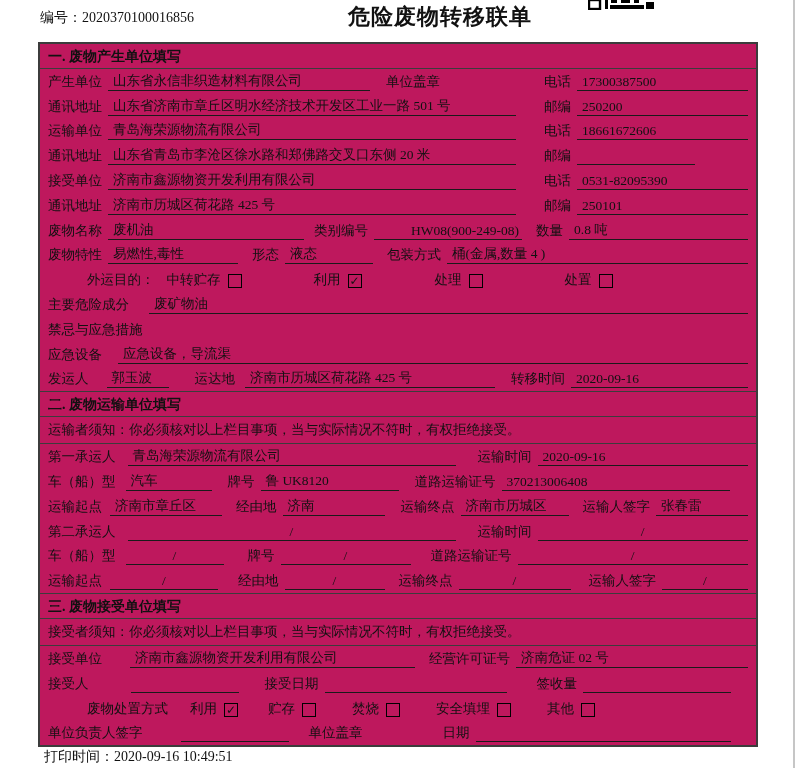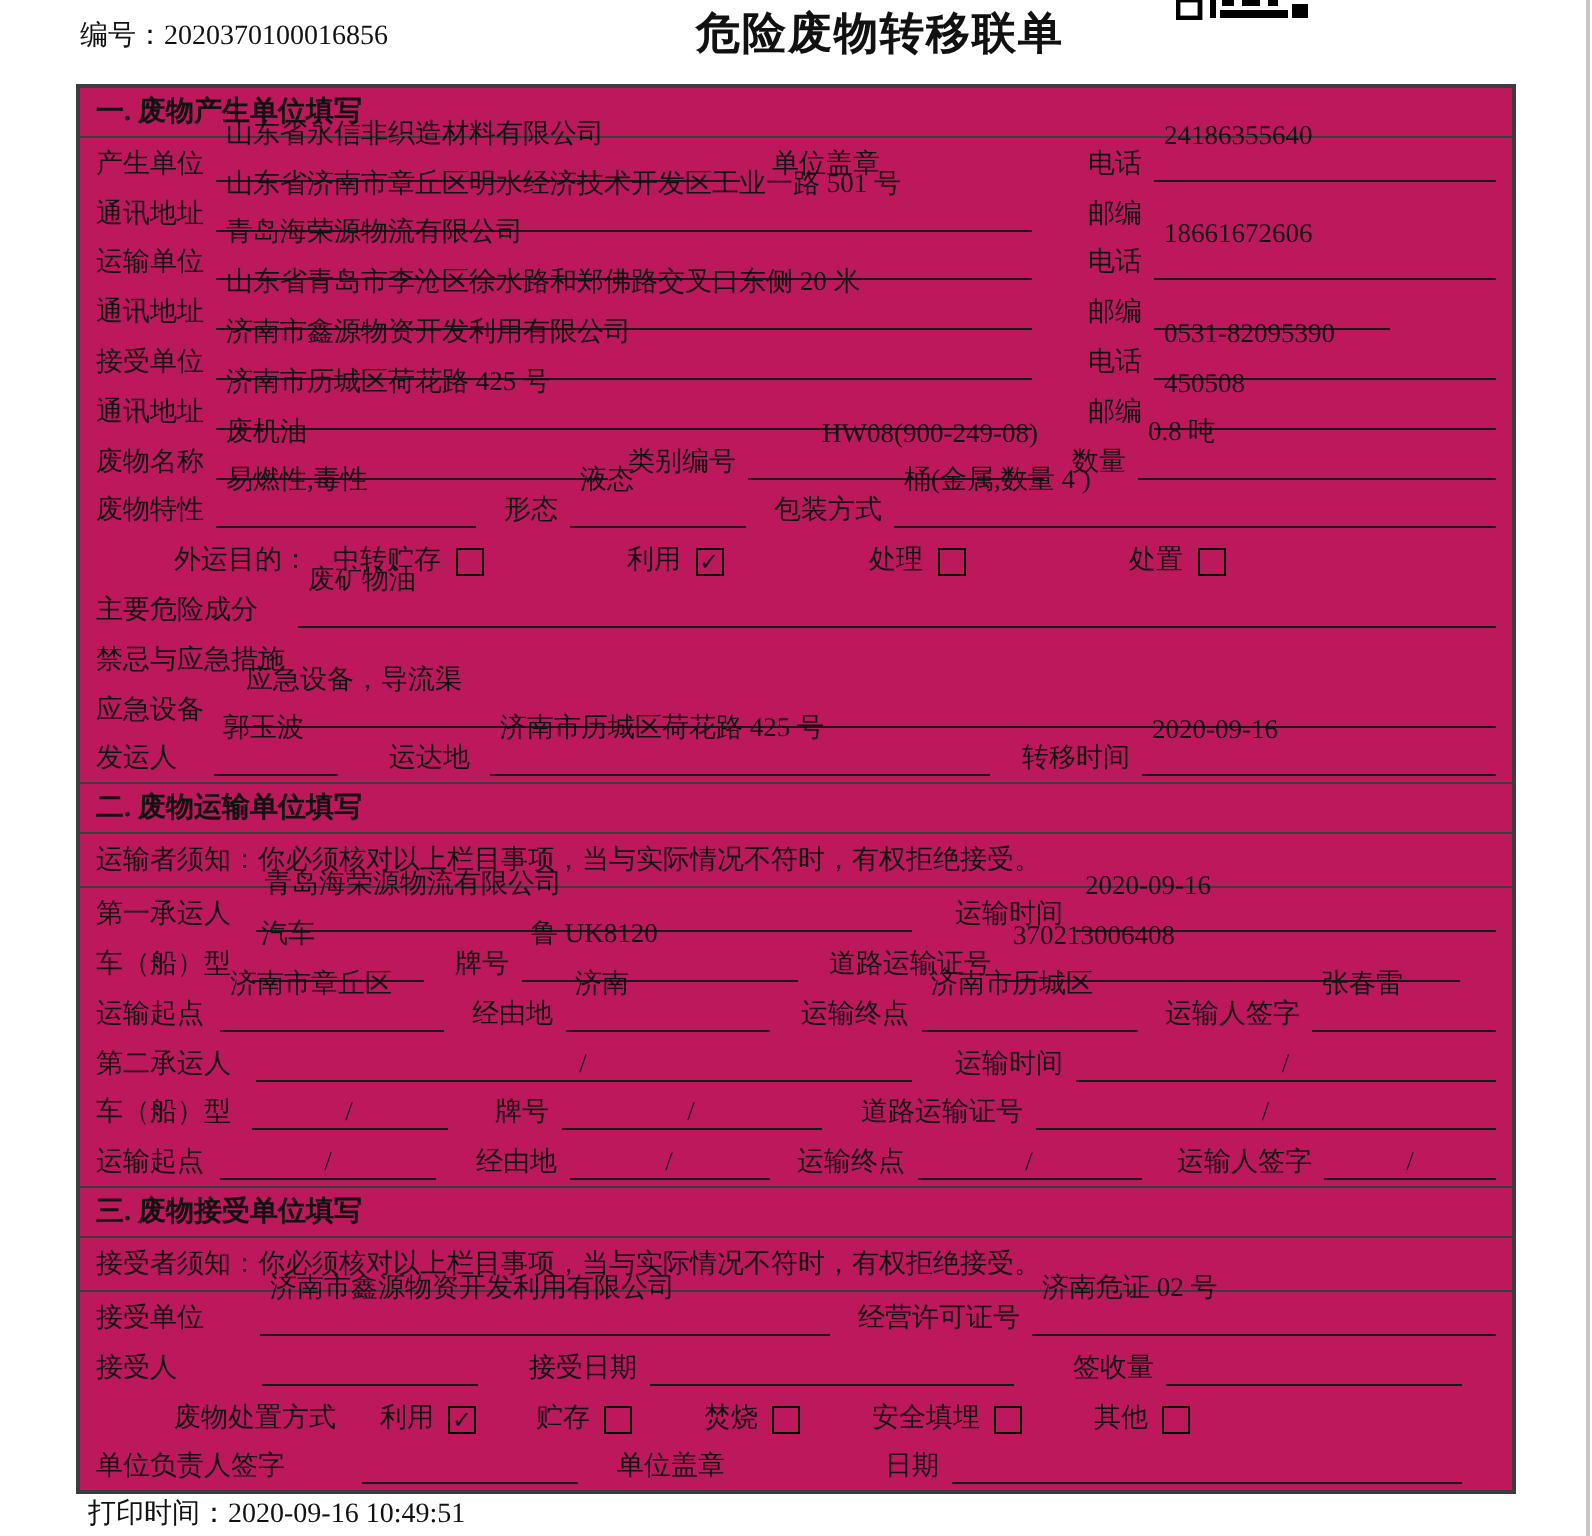--- a/index.html
+++ b/index.html
@@ -26,21 +26,21 @@
     height:27px;display:flex;align-items:center;padding:0 8px;font-size:13.5px;
     border-bottom:1px solid #3c3c3c;box-sizing:border-box;white-space:nowrap;text-align:center;
   }
   .row{
     display:flex;align-items:flex-end;height:24.8px;box-sizing:border-box;
     padding:0 8px 3px 8px;font-size:13.5px;
   }
   .lbl{white-space:nowrap;flex:0 0 auto;}
   .txt{white-space:nowrap;flex:0 0 auto;margin-left:39px;}
   .val{
-    border-bottom:1px solid #1a1a1a;margin-left:6px;padding:0 3px 14px 5px;
+    border-bottom:1px solid #1a1a1a;margin-left:6px;padding:0 3px 0 5px;
     white-space:nowrap;min-height:17px;box-sizing:border-box;flex:0 0 auto;
     overflow:hidden;
   }
   .val.grow{flex:1 1 auto;}
   .val.center{text-align:center;padding:0;}
   .cb-wrap{display:flex;align-items:flex-end;flex:0 0 auto;}
   .cb-lbl{white-space:nowrap;}
   .cb-box{
     display:inline-block;width:12px;height:12px;border:1.5px solid #000;margin-left:7px;
     line-height:12px;text-align:center;font-size:12px;font-weight:bold;
@@ -68,26 +68,27 @@
 <div class="page-edge"></div>
 
 <div class="doc-table" id="form-body">
     <div class="section">
       <div class="sec-header">一. 废物产生单位填写</div>
       <div class="row">
         <span class="lbl">产生单位</span>
         <span class="val" style="width: 262px;">山东省永信非织造材料有限公司</span>
         <span class="txt" style="margin-left: 16px;">单位盖章</span>
         <span class="lbl" style="margin-left: 104px;">电话</span>
-        <span class="val grow">24186355640</span>
+        <span class="val grow">17300387500</span>
       </div>
       <div class="row">
         <span class="lbl">通讯地址</span>
         <span class="val" style="width: 408px;">山东省济南市章丘区明水经济技术开发区工业一路 501 号</span>
         <span class="lbl" style="margin-left: 28px;">邮编</span>
+        <span class="val grow">250200</span>
       </div>
       <div class="row">
         <span class="lbl">运输单位</span>
         <span class="val" style="width: 408px;">青岛海荣源物流有限公司</span>
         <span class="lbl" style="margin-left: 28px;">电话</span>
         <span class="val grow">18661672606</span>
       </div>
       <div class="row">
         <span class="lbl">通讯地址</span>
         <span class="val" style="width: 408px;">山东省青岛市李沧区徐水路和郑佛路交叉口东侧 20 米</span>
@@ -97,21 +98,21 @@
       <div class="row">
         <span class="lbl">接受单位</span>
         <span class="val" style="width: 408px;">济南市鑫源物资开发利用有限公司</span>
         <span class="lbl" style="margin-left: 28px;">电话</span>
         <span class="val grow">0531-82095390</span>
       </div>
       <div class="row">
         <span class="lbl">通讯地址</span>
         <span class="val" style="width: 408px;">济南市历城区荷花路 425 号</span>
         <span class="lbl" style="margin-left: 28px;">邮编</span>
-        <span class="val grow">450508</span>
+        <span class="val grow">250101</span>
       </div>
       <div class="row">
         <span class="lbl">废物名称</span>
         <span class="val" style="width: 196px;">废机油</span>
         <span class="lbl" style="margin-left: 10px;">类别编号</span>
         <span class="val" style="width: 148px; text-align: right;">HW08(900-249-08)</span>
         <span class="lbl" style="margin-left: 14px;">数量</span>
         <span class="val grow">0.8 吨</span>
       </div>
       <div class="row">

